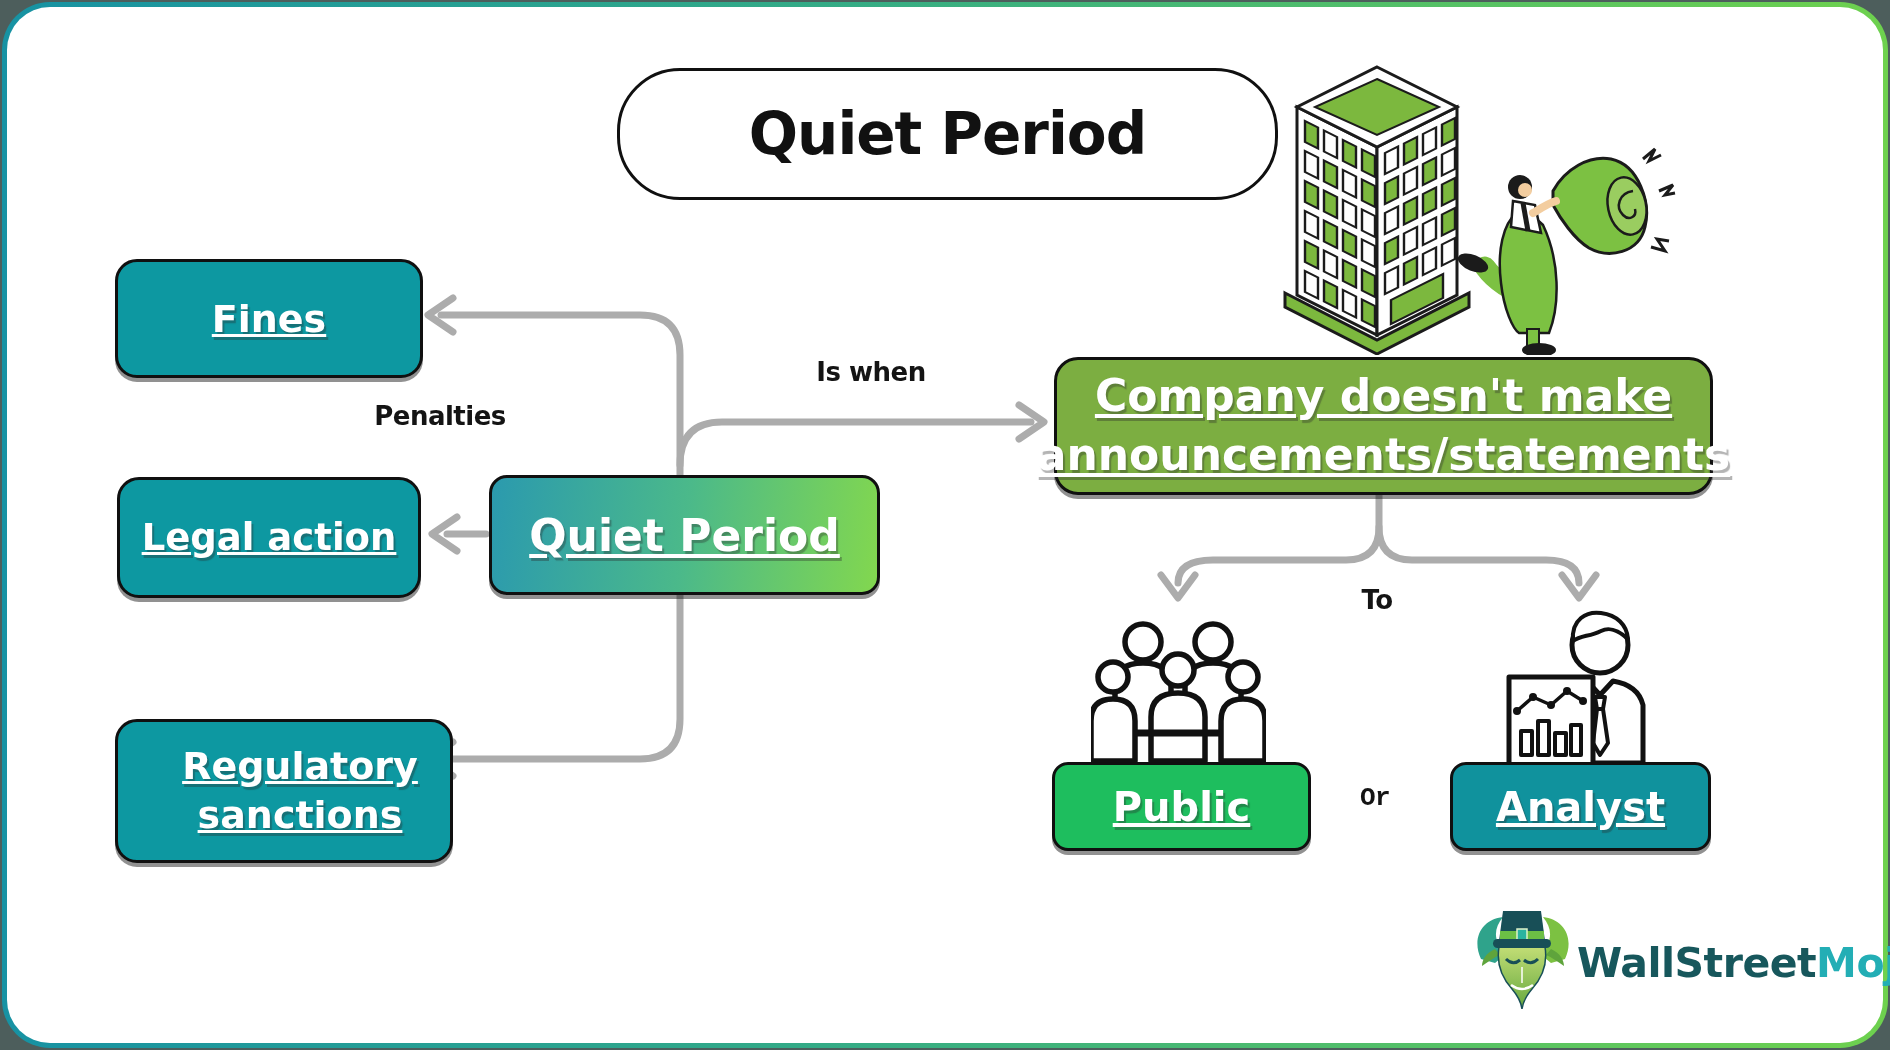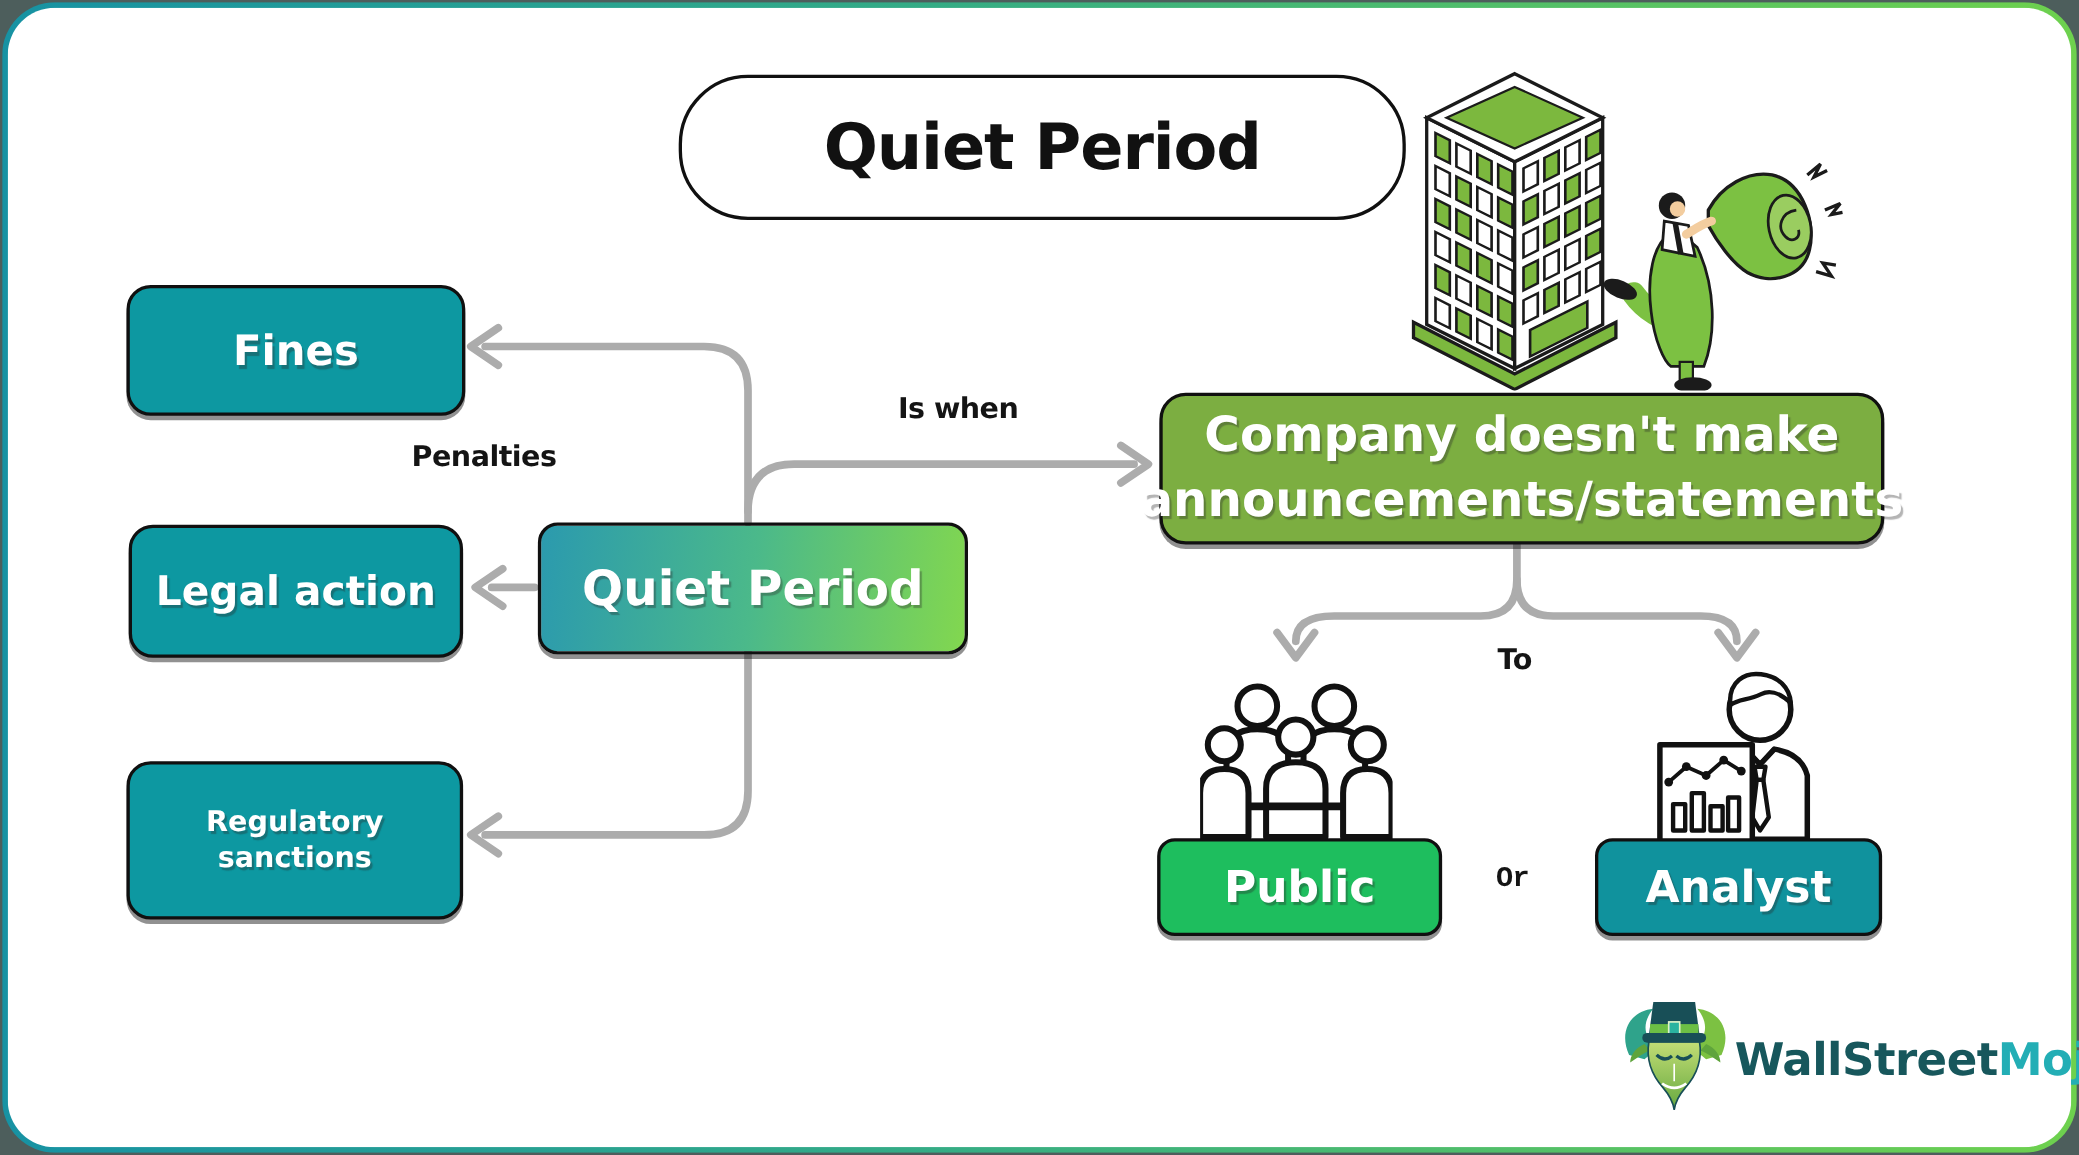--- a/index.html
+++ b/index.html
@@ -13,30 +13,30 @@
     border:5px solid transparent;
     background:linear-gradient(#ffffff,#ffffff) padding-box,
                linear-gradient(90deg,#1792A3 0%,#35AC85 45%,#6ED14E 100%) border-box;
   }
   .abs{position:absolute;}
   .node{
     position:absolute;display:flex;flex-direction:column;align-items:center;justify-content:center;
     border:3px solid #101010;color:#ffffff;font-weight:800;text-align:center;
     box-shadow:0 4px 0 rgba(10,10,10,0.45);
   }
-  .node .ln{text-shadow:2px 3px 1px rgba(40,40,40,0.35);}
+  .node .ln{text-shadow:2px 3px 1px rgba(40,40,40,0.35);text-decoration:underline;}
   .teal{background:#0D98A1;}
   .title-pill{
     position:absolute;left:610px;top:61px;width:655px;height:126px;border-radius:63px;
     border:3.5px solid #101010;background:#ffffff;display:flex;align-items:center;justify-content:center;
     font-size:58px;font-weight:800;color:#111111;letter-spacing:-1px;
   }
   #node-fines{left:108px;top:252px;width:302px;height:113px;border-radius:22px;font-size:38px;}
   #node-legal{left:110px;top:470px;width:298px;height:115px;border-radius:22px;font-size:37px;}
-  #node-regulatory{left:108px;top:685px;width:300px;height:138px;border-radius:22px;font-size:26px;line-height:1.28;}
+  #node-regulatory{left:108px;top:712px;width:300px;height:138px;border-radius:22px;font-size:38px;line-height:1.28;padding-left:32px;}
   #node-center{
     left:482px;top:468px;width:385px;height:114px;border-radius:18px;font-size:44px;
     background:linear-gradient(97deg,#2B9AAE 0%,#4BB98A 50%,#82D74F 100%);
   }
   #node-definition{left:1047px;top:350px;width:653px;height:132px;border-radius:24px;
     font-size:44px;line-height:1.33;background:#7CAE41;}
   #node-public{left:1045px;top:755px;width:253px;height:83px;border-radius:16px;font-size:40px;background:#1EBE5E;}
   #node-analyst{left:1443px;top:755px;width:255px;height:83px;border-radius:16px;font-size:40px;background:#10929D;}
   .flabel{position:absolute;color:#141414;font-weight:800;text-align:center;font-size:26px;letter-spacing:-0.5px;}
   #lbl-penalties{left:323px;top:394px;width:220px;}

